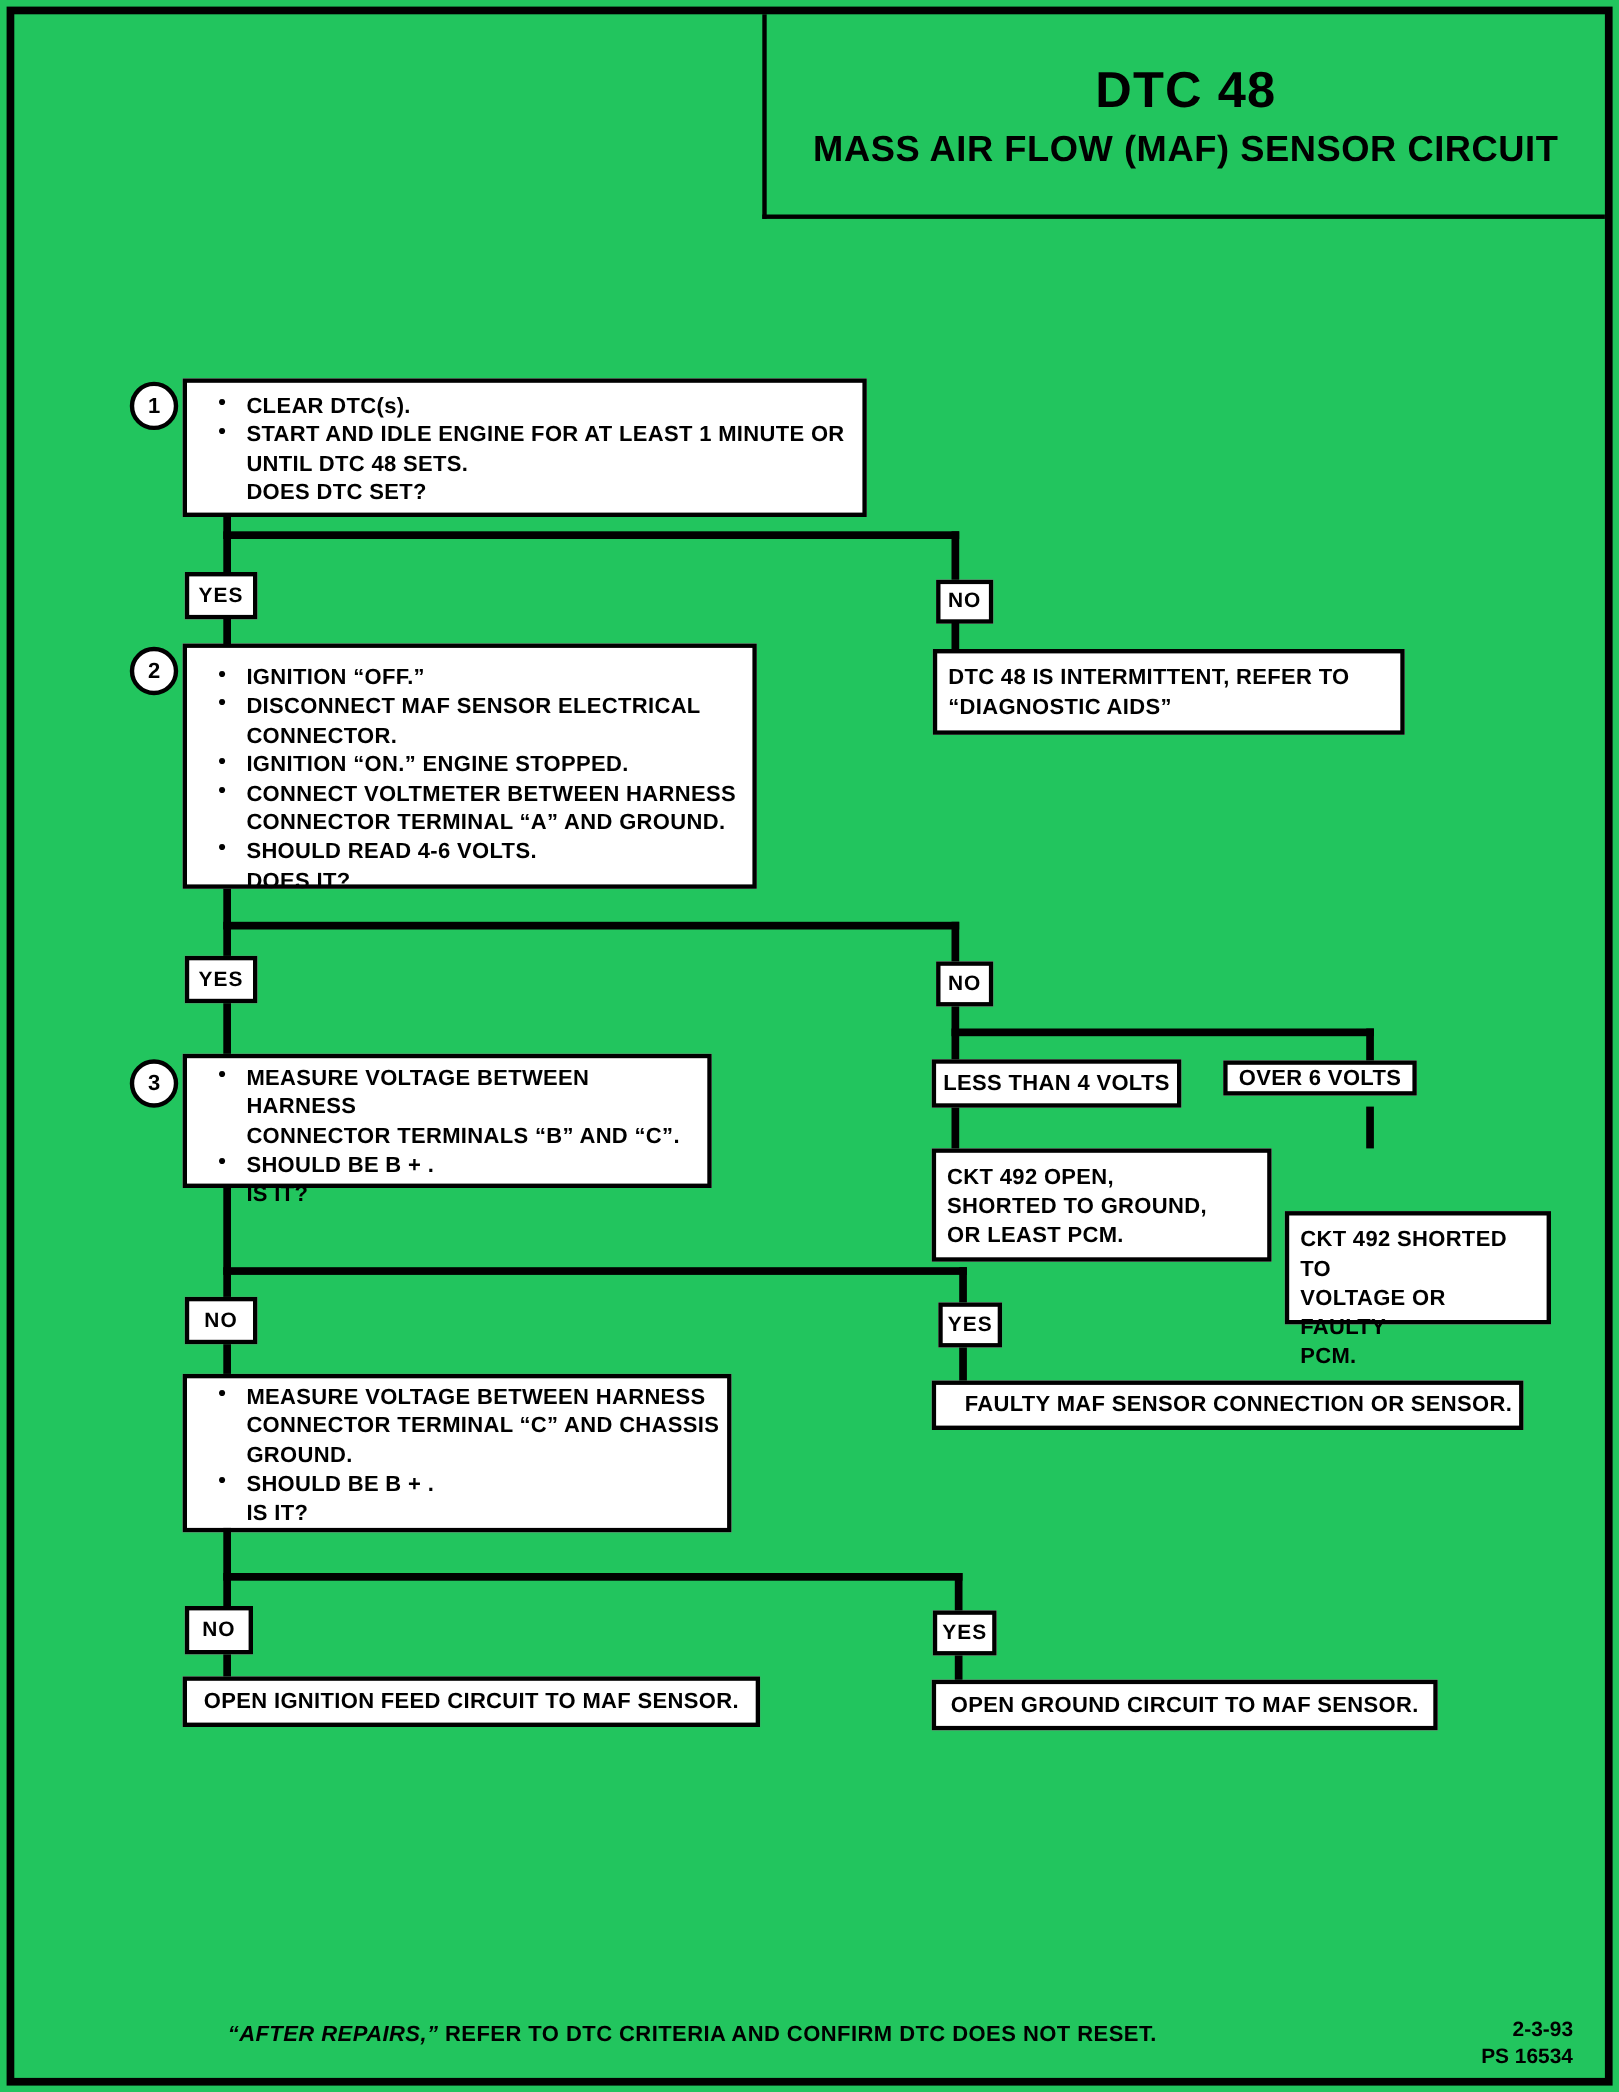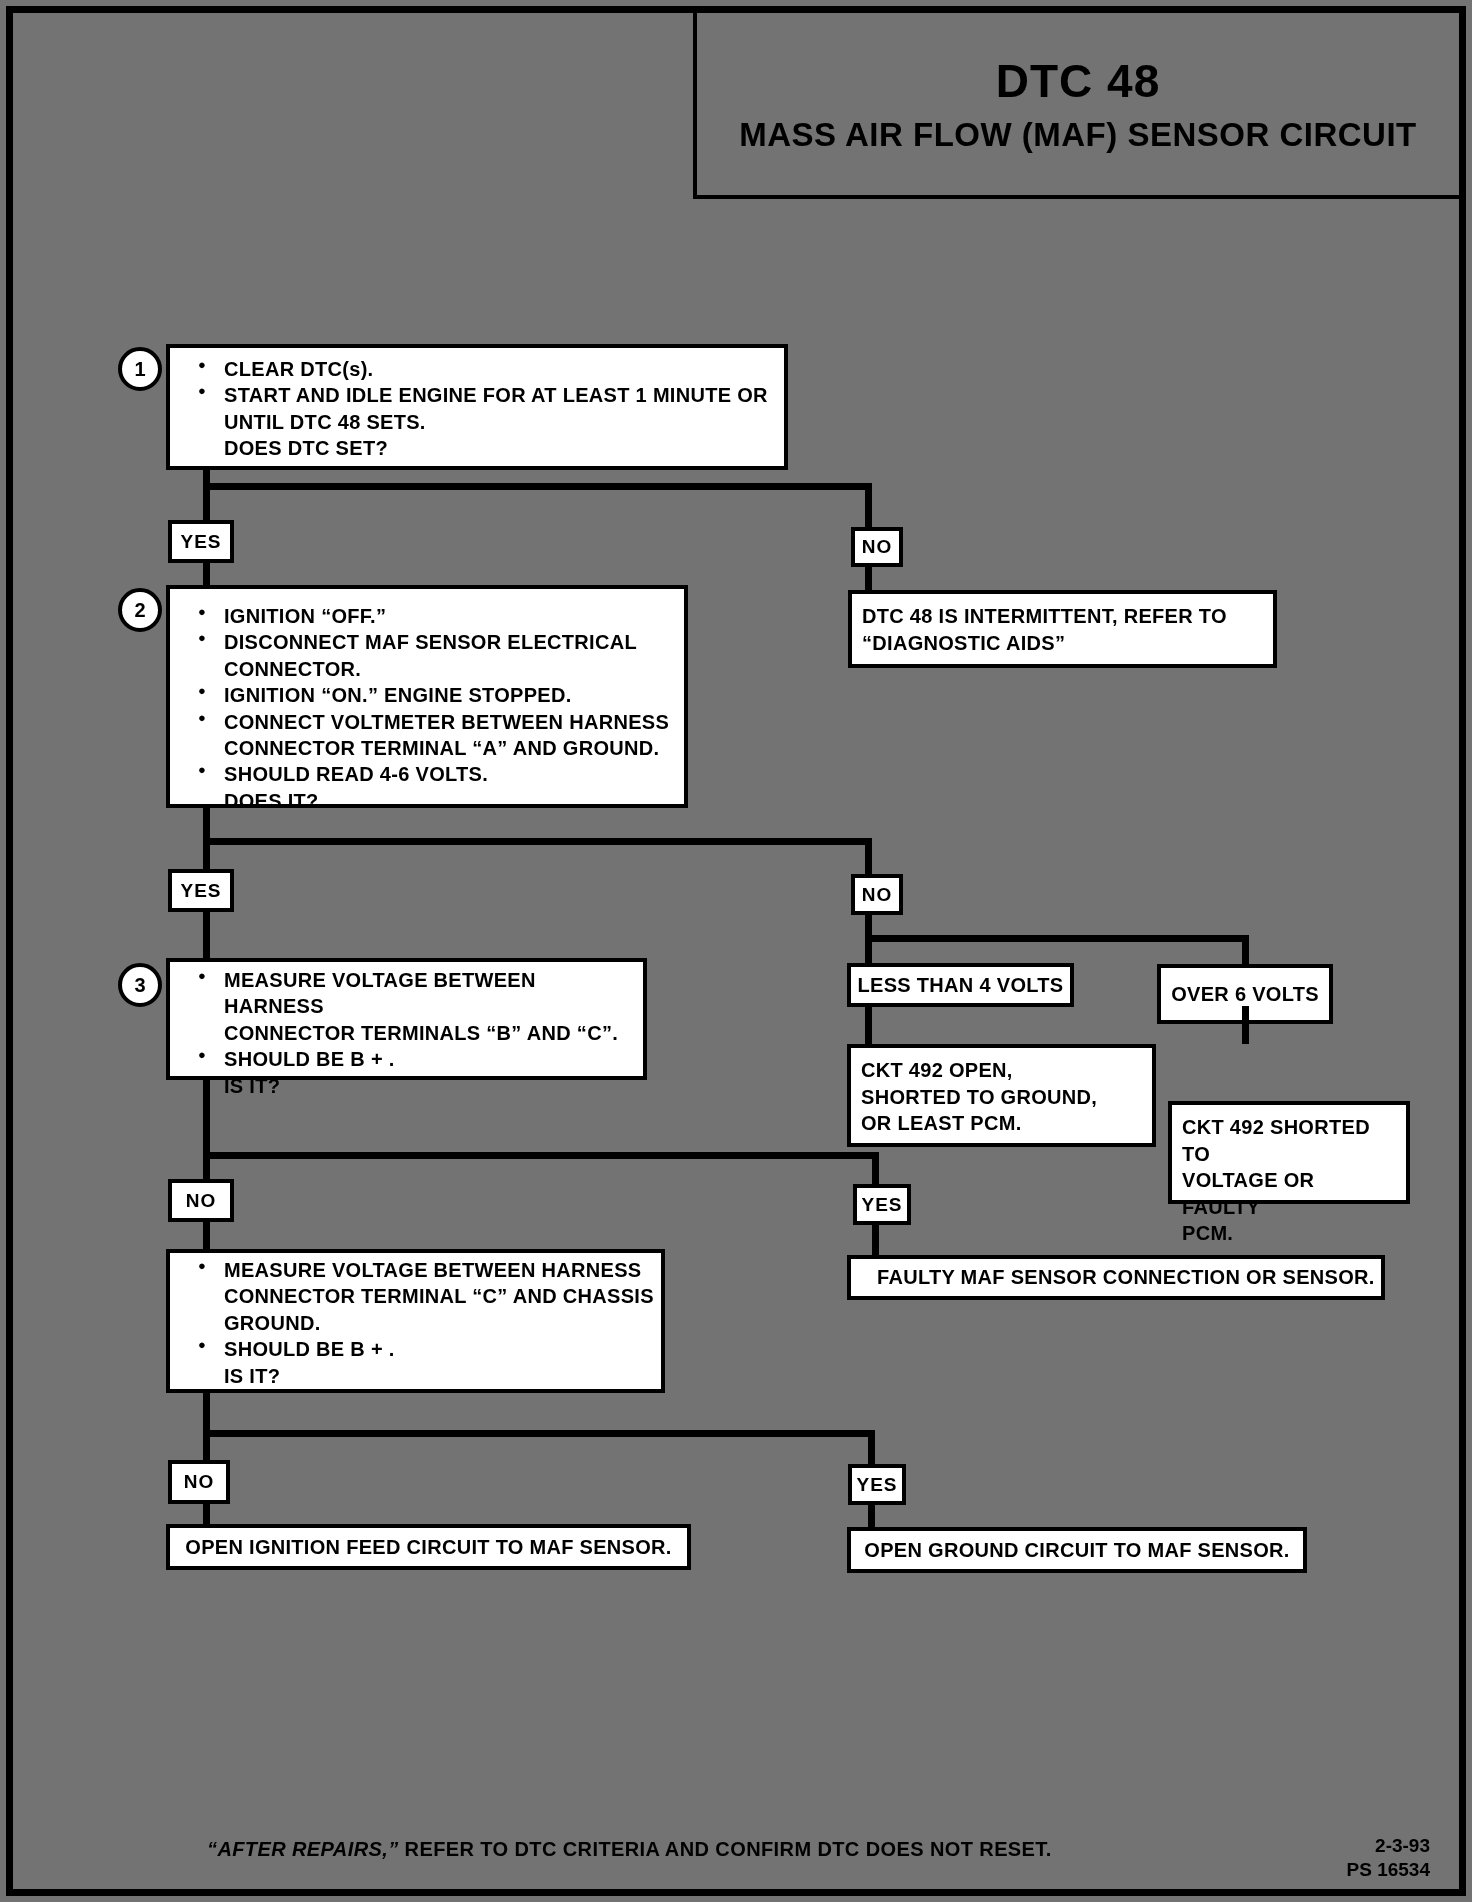--- a/index.html
+++ b/index.html
@@ -1,17 +1,17 @@
 <!DOCTYPE html>
 <html><head>
 <meta charset="utf-8">
 <style>
   html,body{margin:0;padding:0;background:#ffffff;}
   .page{
-    position:relative;width:1472px;height:1902px;background:#737373;
+    position:relative;width:1472px;height:1902px;background:#22c55e;
     font-family:"Liberation Sans",sans-serif;color:#000;overflow:hidden;
   }
   .frame{position:absolute;left:6px;top:6px;right:6px;bottom:6px;border:7px solid #000;}
   .title-box{
     position:absolute;left:693px;top:13px;width:762px;height:182px;
     border-left:4px solid #000;border-bottom:4px solid #000;
     display:flex;flex-direction:column;align-items:center;justify-content:center;gap:8px;
   }
   .title-main{font-size:46px;font-weight:bold;letter-spacing:1px;}
   .title-sub{font-size:33px;font-weight:bold;letter-spacing:0.5px;white-space:nowrap;}
@@ -156,21 +156,21 @@
   <div class="label-box" style="left:168px;top:1179px;width:66px;height:43px;">NO</div>
   <div class="label-box" style="left:853px;top:1184px;width:58px;height:41px;">YES</div>
   <div class="label-box" style="left:168px;top:1460px;width:62px;height:44px;">NO</div>
   <div class="label-box" style="left:848px;top:1464px;width:58px;height:41px;">YES</div>
 
   <div class="box outcome" style="left:848px;top:590px;width:429px;height:78px;">
       <div class="line"><span>DTC 48 IS INTERMITTENT, REFER TO</span></div>
       <div class="line"><span>“DIAGNOSTIC AIDS”</span></div>
     </div>
   <div class="box outcome center" style="left:847px;top:963px;width:227px;height:44px;">LESS THAN 4 VOLTS</div>
-  <div class="box outcome center" style="left:1157px;top:964px;width:176px;height:60px;">OVER 6 VOLTS</div>
+  <div class="box outcome center" style="left:1112px;top:964px;width:176px;height:32px;">OVER 6 VOLTS</div>
   <div class="box outcome" style="left:847px;top:1044px;width:309px;height:103px;">
       <div class="line"><span>CKT 492 OPEN,</span></div>
       <div class="line"><span>SHORTED TO GROUND,</span></div>
       <div class="line"><span>OR LEAST PCM.</span></div>
     </div>
   <div class="box outcome" style="left:1168px;top:1101px;width:242px;height:103px;">
       <div class="line"><span>CKT 492 SHORTED TO</span></div>
       <div class="line"><span>VOLTAGE OR FAULTY</span></div>
       <div class="line"><span>PCM.</span></div>
     </div>

